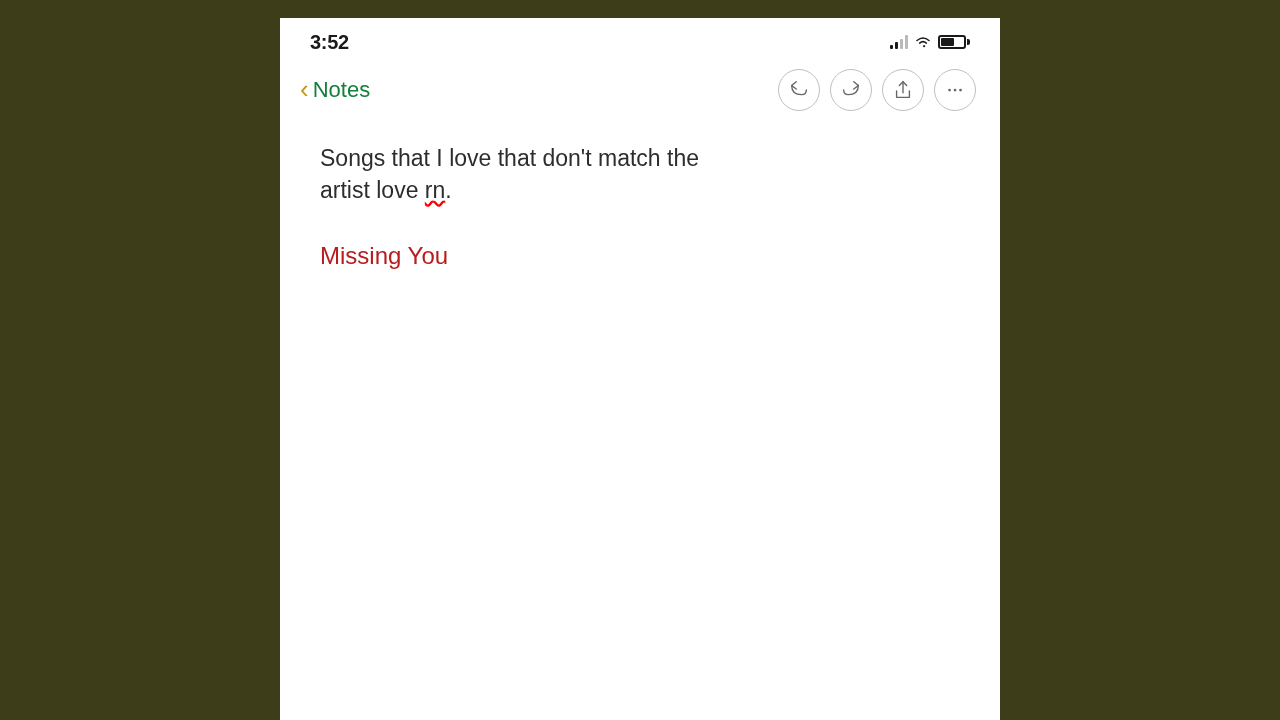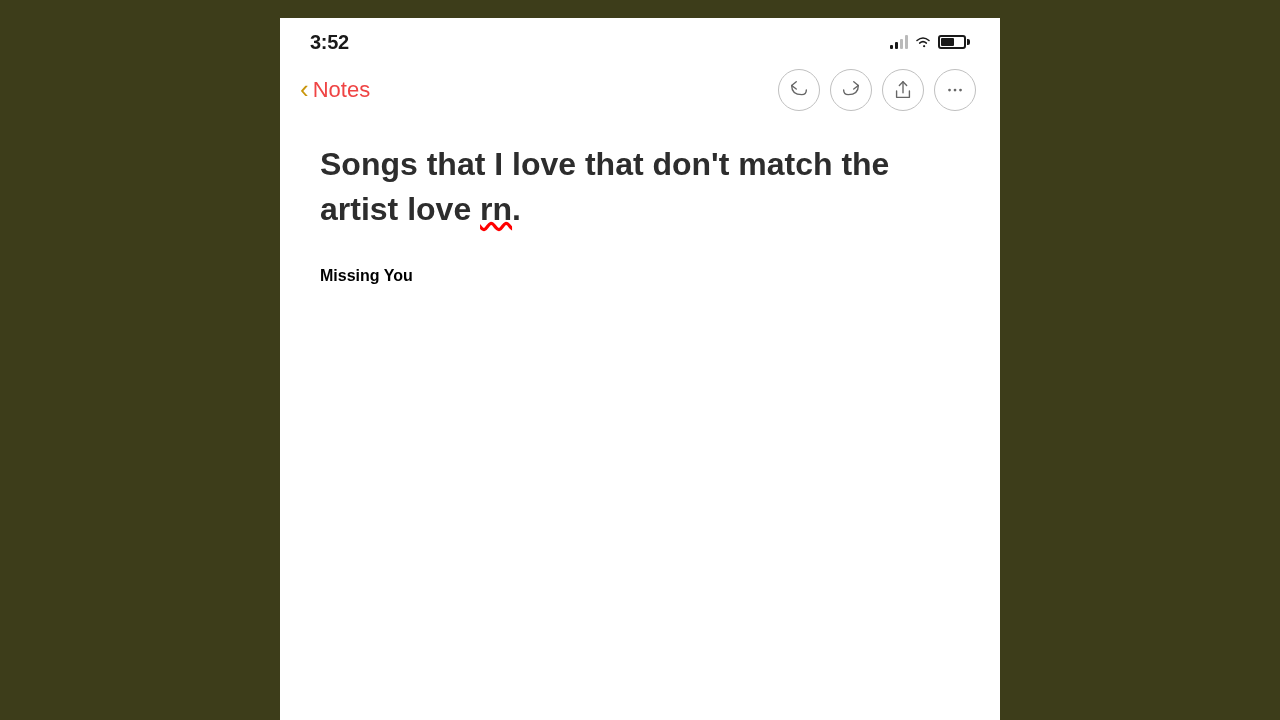--- a/index.html
+++ b/index.html
@@ -121,21 +121,21 @@
 
     .back-chevron {
       color: #c9960c;
       font-size: 26px;
       font-weight: 300;
       line-height: 1;
       margin-top: -2px;
     }
 
     .back-label {
-      color: #ef4444;
+      color: #15803d;
       font-size: 22px;
       font-weight: 400;
     }
 
     .nav-right {
       display: flex;
       align-items: center;
       gap: 10px;
     }
 
@@ -159,36 +159,36 @@
       stroke-width: 1.5;
     }
 
     
     .note-content {
       flex: 1;
       padding: 20px 40px 40px 40px;
     }
 
     .note-title {
-      font-size: 32px;
-      font-weight: 700;
+      font-size: 23px;
+      font-weight: 400;
       color: #2d2d2d;
       line-height: 1.4;
       margin-bottom: 30px;
     }
 
     .note-title .rn-underline {
       text-decoration: underline wavy red;
       text-decoration-skip-ink: none;
     }
 
     .note-list {
-      font-size: 16px;
-      font-weight: 700;
-      color: #000000;
+      font-size: 24px;
+      font-weight: 400;
+      color: #b91c1c;
       line-height: 1.7;
     }
 
     .note-list div {
       margin-bottom: 2px;
     }
   </style>
 </head>
 <body>
 

